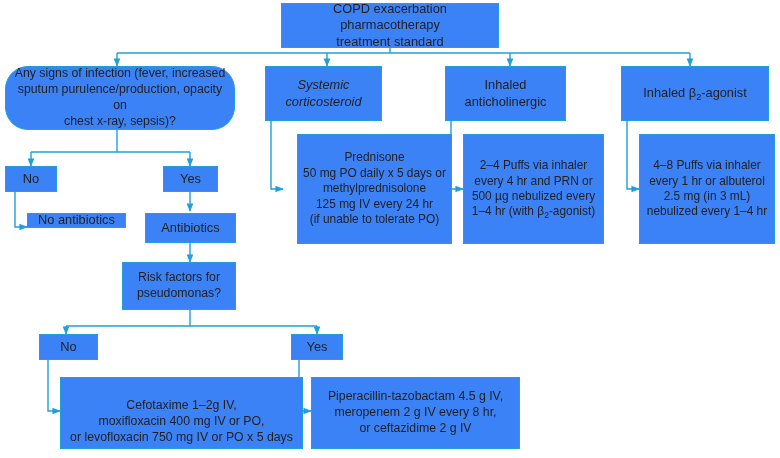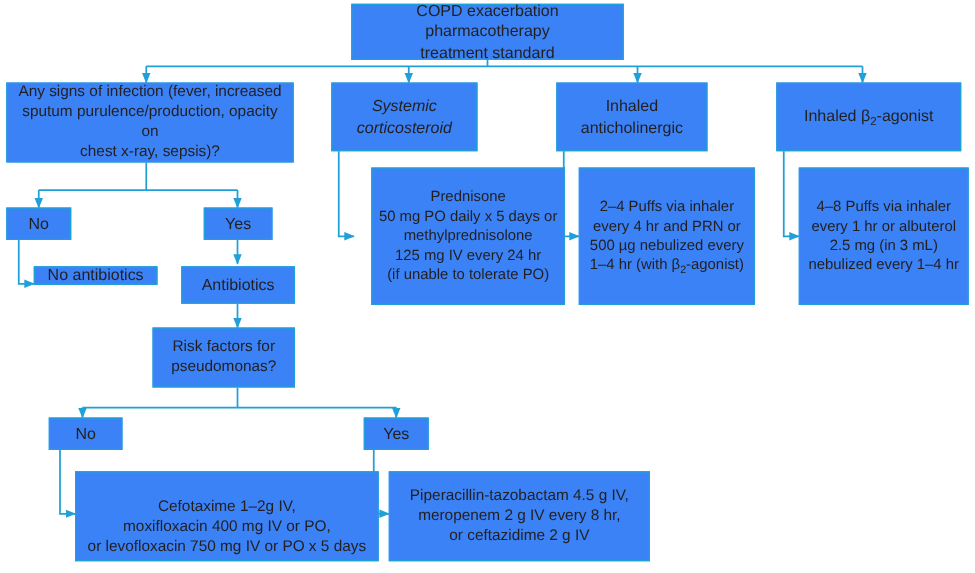--- a/index.html
+++ b/index.html
@@ -98,21 +98,21 @@
       <path d="M 627,121 L 627,189 L 639,189" marker-end="url(#arrow)"></path>
 
     </g>
   </svg>
 
   <div class="node f13" style="left:281px; top:3px; width:218px; height:45px;">
     <span class="txt">COPD exacerbation pharmacotherapy
 treatment standard</span>
   </div>
 
-  <div class="node f12" style="left:5px; top:66px; width:230px; height:64px;">
+  <div class="node f12" style="left:5px; top:66px; width:230px; height:64px;border-radius:23px;">
     <span class="txt">Any signs of infection (fever, increased
 sputum purulence/production, opacity on
 chest x-ray, sepsis)?</span>
   </div>
 
   <div class="node f13" style="left:265px; top:66px; width:117px; height:55px;font-style:italic;">
     <span class="txt">Systemic
 corticosteroid</span>
   </div>
 

